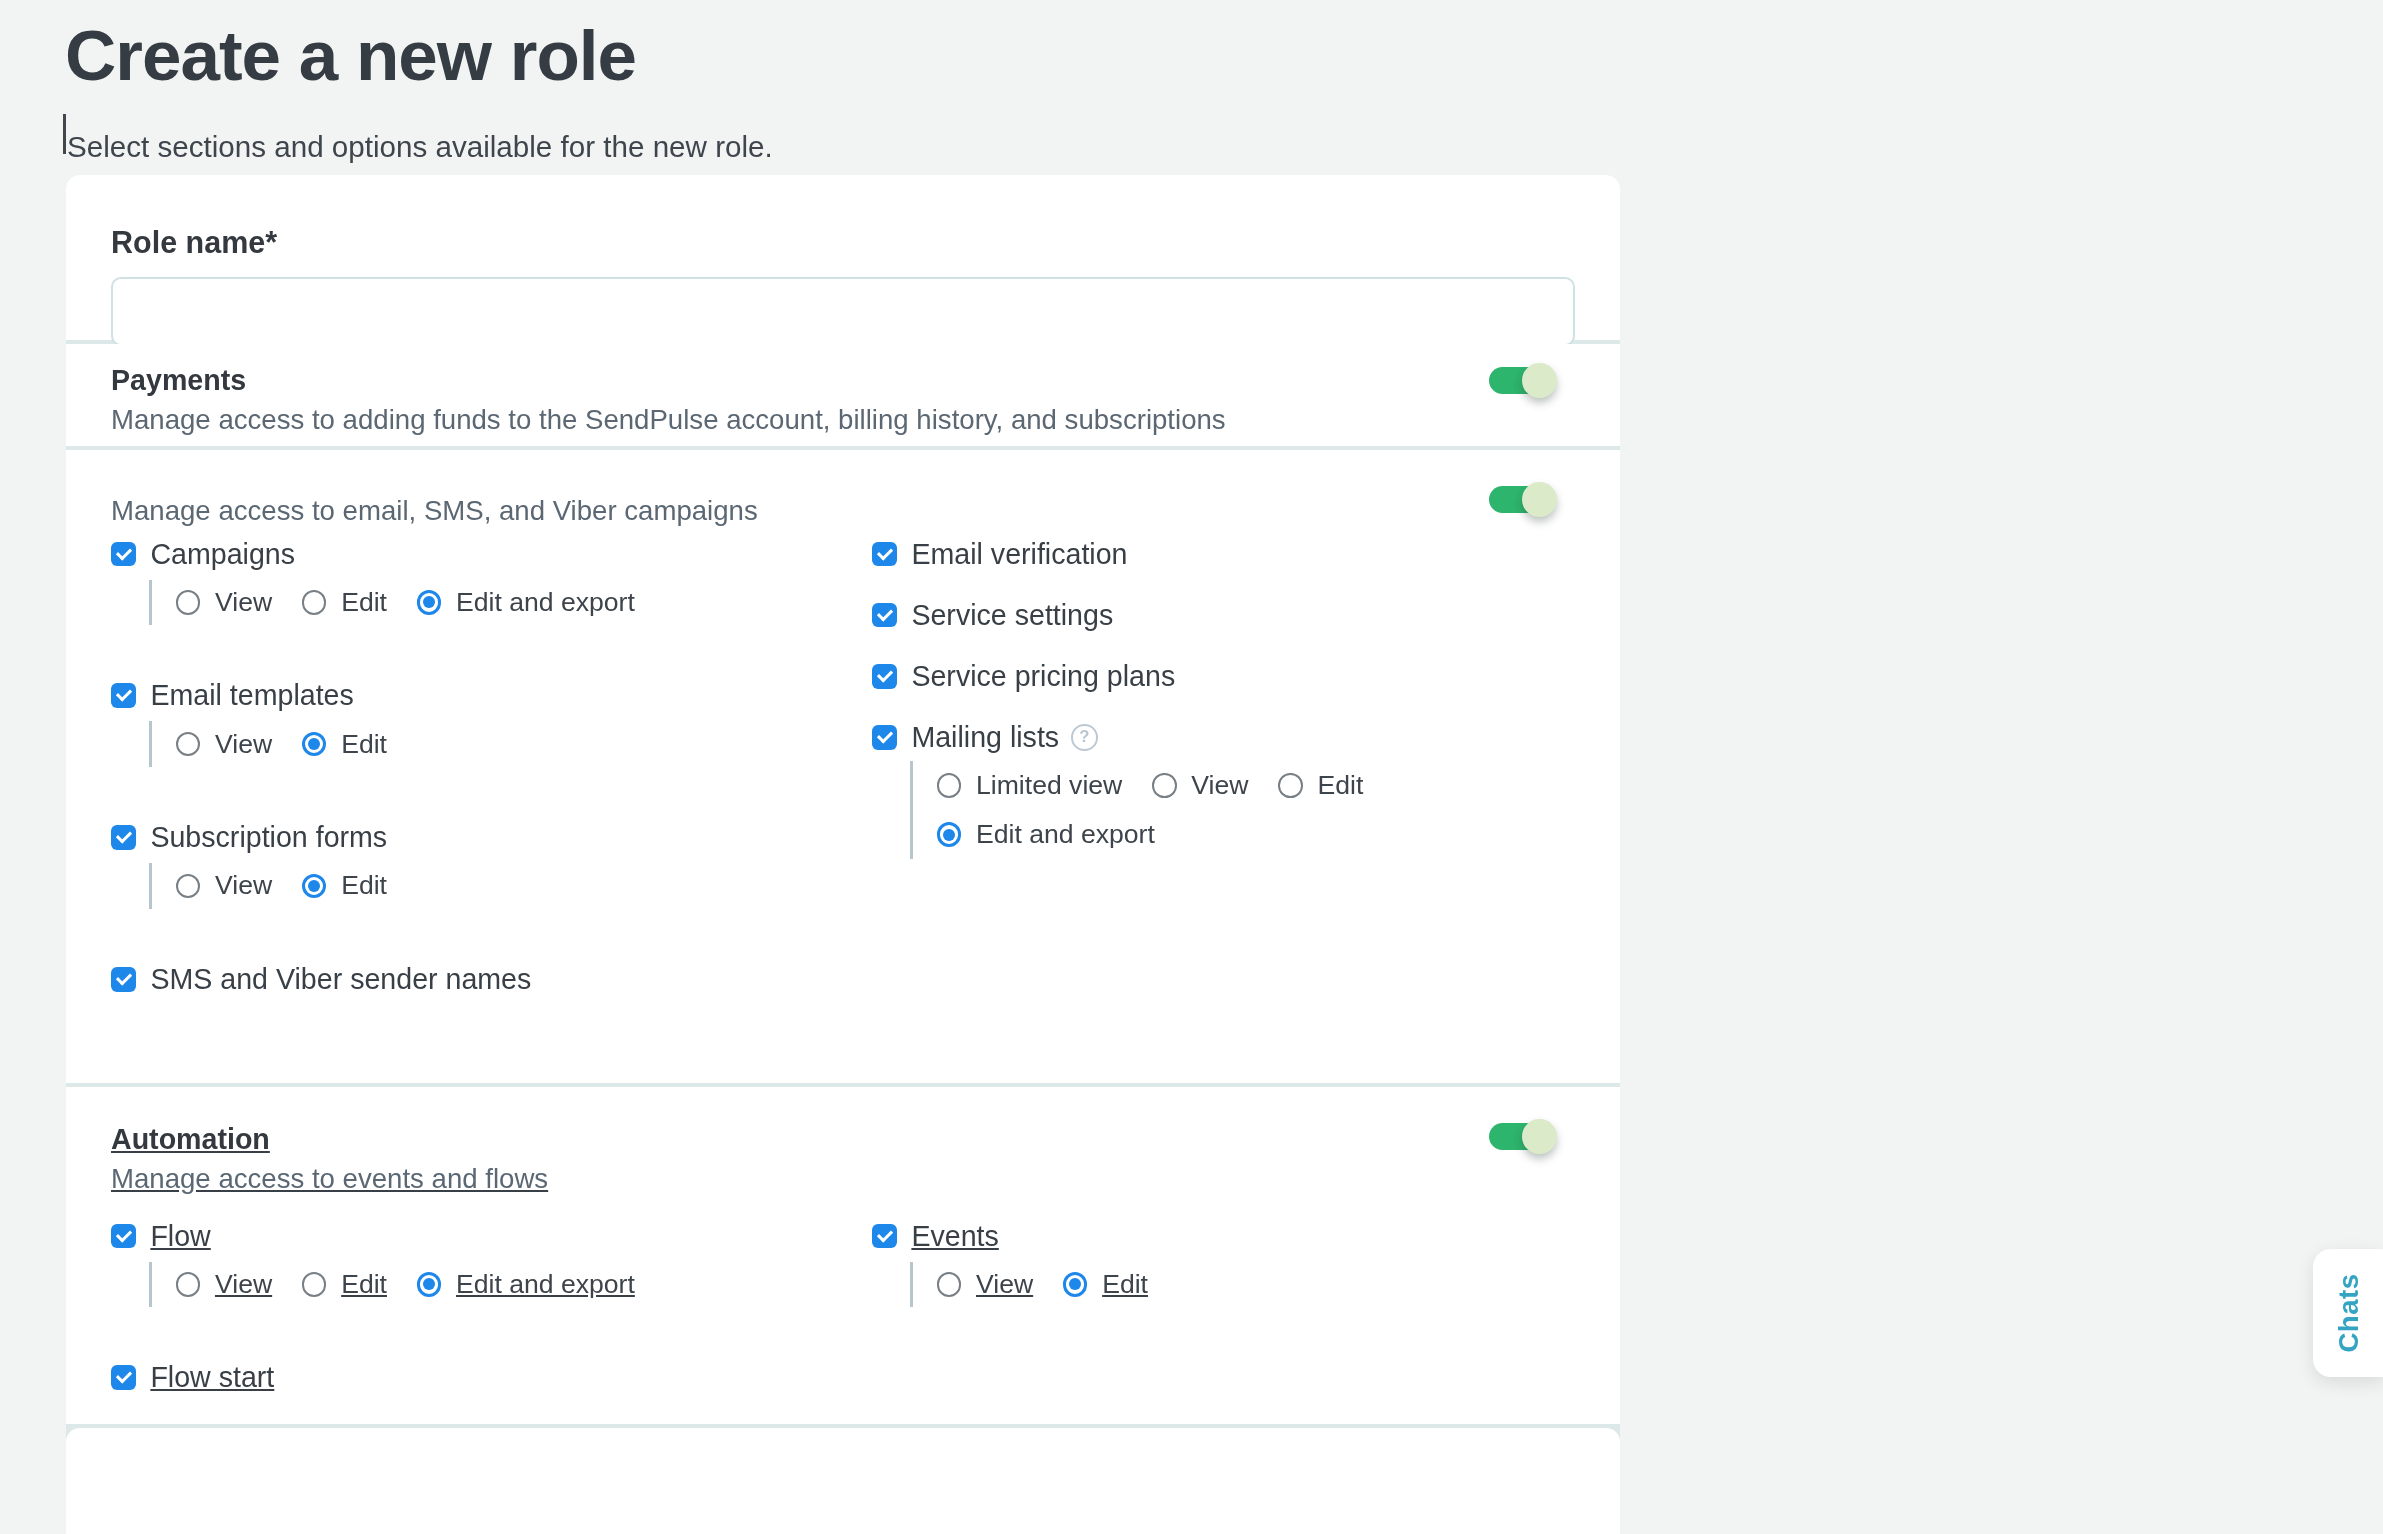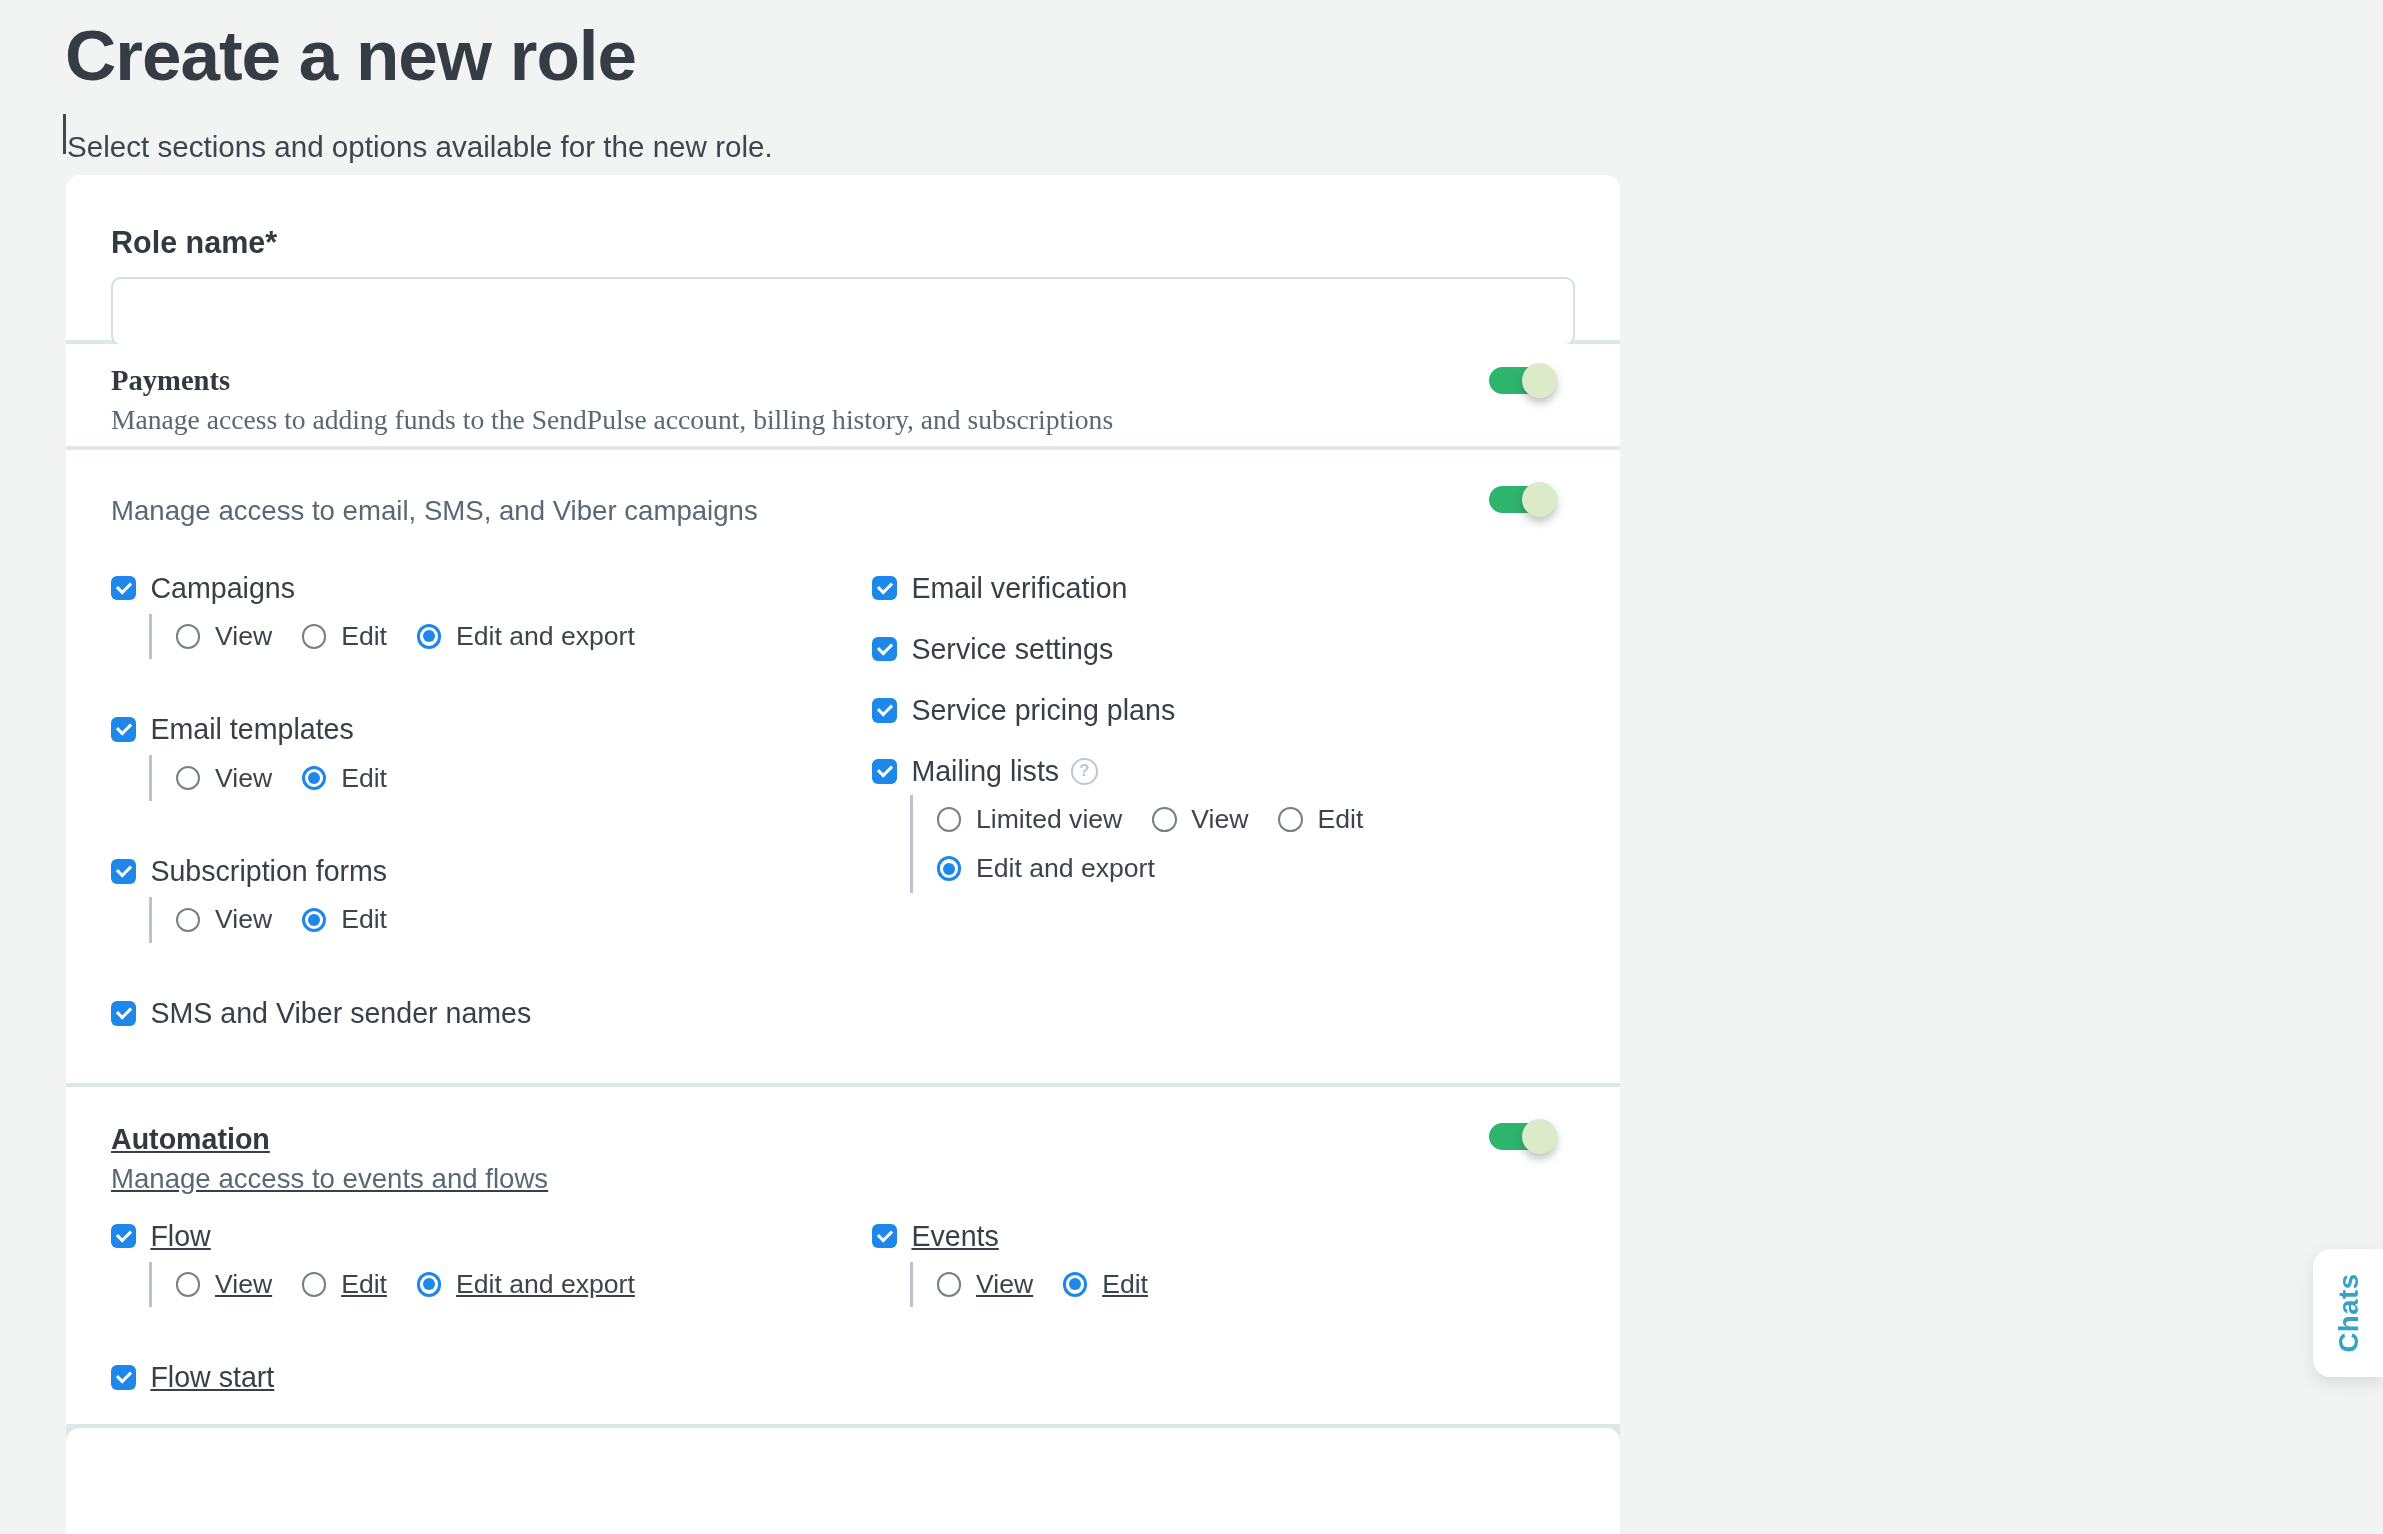--- a/index.html
+++ b/index.html
@@ -24,21 +24,21 @@
     background:#41474d;
   }
   
   .card{
     position:absolute;left:66px;top:175px;width:1554px;height:1359px;
     background:#dde8e9;border-radius:13.8px 13.8px 0 0;overflow:hidden;
     display:flex;flex-direction:column;gap:3.9px;
   }
   .sec{background:#ffffff;position:relative;box-sizing:border-box;flex:none;}
   .sec-rolename{height:165px;padding:53px 45px 0;}
-  .sec-payments{height:102px;padding:20.7px 45px 0;font-family:Liberation Serif, serif;}
+  .sec-payments{height:102px;padding:20.7px 45px 0;}
   .sec-email{height:633px;padding:37px 45px 0;}
   .sec-automation{height:337px;padding:37px 45px 4px;text-decoration:underline;}
   .sec-peek{height:27.6px;border-radius:13.8px 13.8px 0 0;flex:1;}
   .role-label{font-size:30.5px;font-weight:700;line-height:29.6px;color:#33393f;display:block;}
   .role-input{
     display:block;margin-top:19.7px;width:100%;height:69px;box-sizing:border-box;
     border:2px solid #cfe1e4;border-radius:9.9px;background:#fff;outline:none;
     font-size:28.6px;padding:0 21.7px;color:#383f46;font-family:inherit;
   }
   .sec-title{margin:0;font-size:28.6px;font-weight:700;line-height:31.5px;color:#33393f;}
@@ -47,21 +47,21 @@
   .toggle{
     position:absolute;right:80px;top:36px;width:51px;height:27.6px;
     border-radius:13.8px;background:#2db46d;cursor:pointer;
   }
   .sec-payments .toggle{top:22.7px;}
   .toggle-knob{
     position:absolute;right:-16.7px;top:-3.9px;width:35px;height:35px;border-radius:50%;
     background:#dbebca;box-shadow:0 4.9px 8.9px rgba(40,60,45,.30);
   }
   
-  .cols{display:flex;margin-top:48px;}
+  .cols{display:flex;margin-top:14px;}
   .sec-automation .cols{margin-top:27.6px;}
   .col-left{width:761px;flex:none;}
   .col-right{flex:1;}
   .check-row{height:31.5px;display:flex;align-items:center;}
   .check-row.mb30{margin-bottom:29.6px;}
   .checkbox{
     width:24.6px;height:24.6px;border-radius:5.9px;background:#1e87ea;
     position:relative;flex:none;cursor:pointer;
   }
   .checkbox .check{

